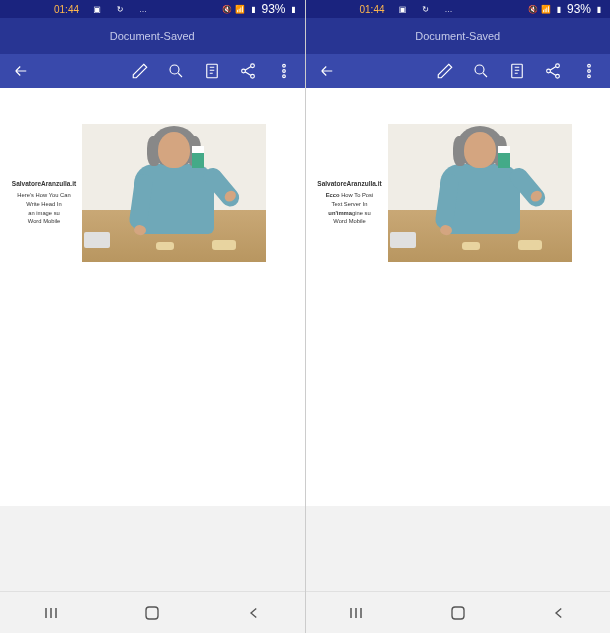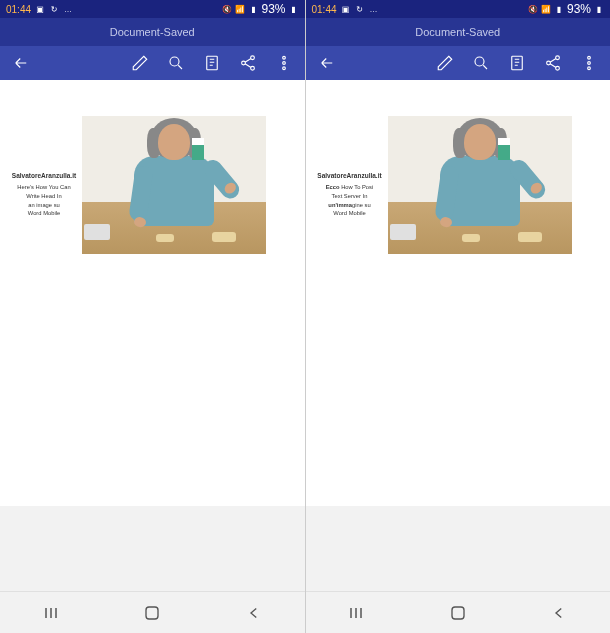--- a/index.html
+++ b/index.html
@@ -31,21 +31,22 @@
       display: flex;
       align-items: center;
       justify-content: space-between;
       padding: 0 6px;
       font-size: 9px;
       color: #fff;
     }
     .status-left {
       display: flex;
       align-items: center;
-      gap: 4px;
+      gap: 13px;
+      margin-left: 48px;
     }
     .status-right {
       display: flex;
       align-items: center;
       gap: 3px;
     }
     .clock {
       color: #ffb74d;
       font-weight: 500;
       font-size: 10px;
@@ -55,21 +56,21 @@
       height: 10px;
       display: inline-flex;
       align-items: center;
       justify-content: center;
       font-size: 8px;
     }
     .battery-text {
       font-size: 12px;
     }
     .title-bar {
-      height: 28px;
+      height: 36px;
       background: #283593;
       display: flex;
       align-items: center;
       justify-content: center;
       font-size: 11px;
       color: #c5cae9;
     }
     .toolbar {
       height: 34px;
       background: #3949ab;

